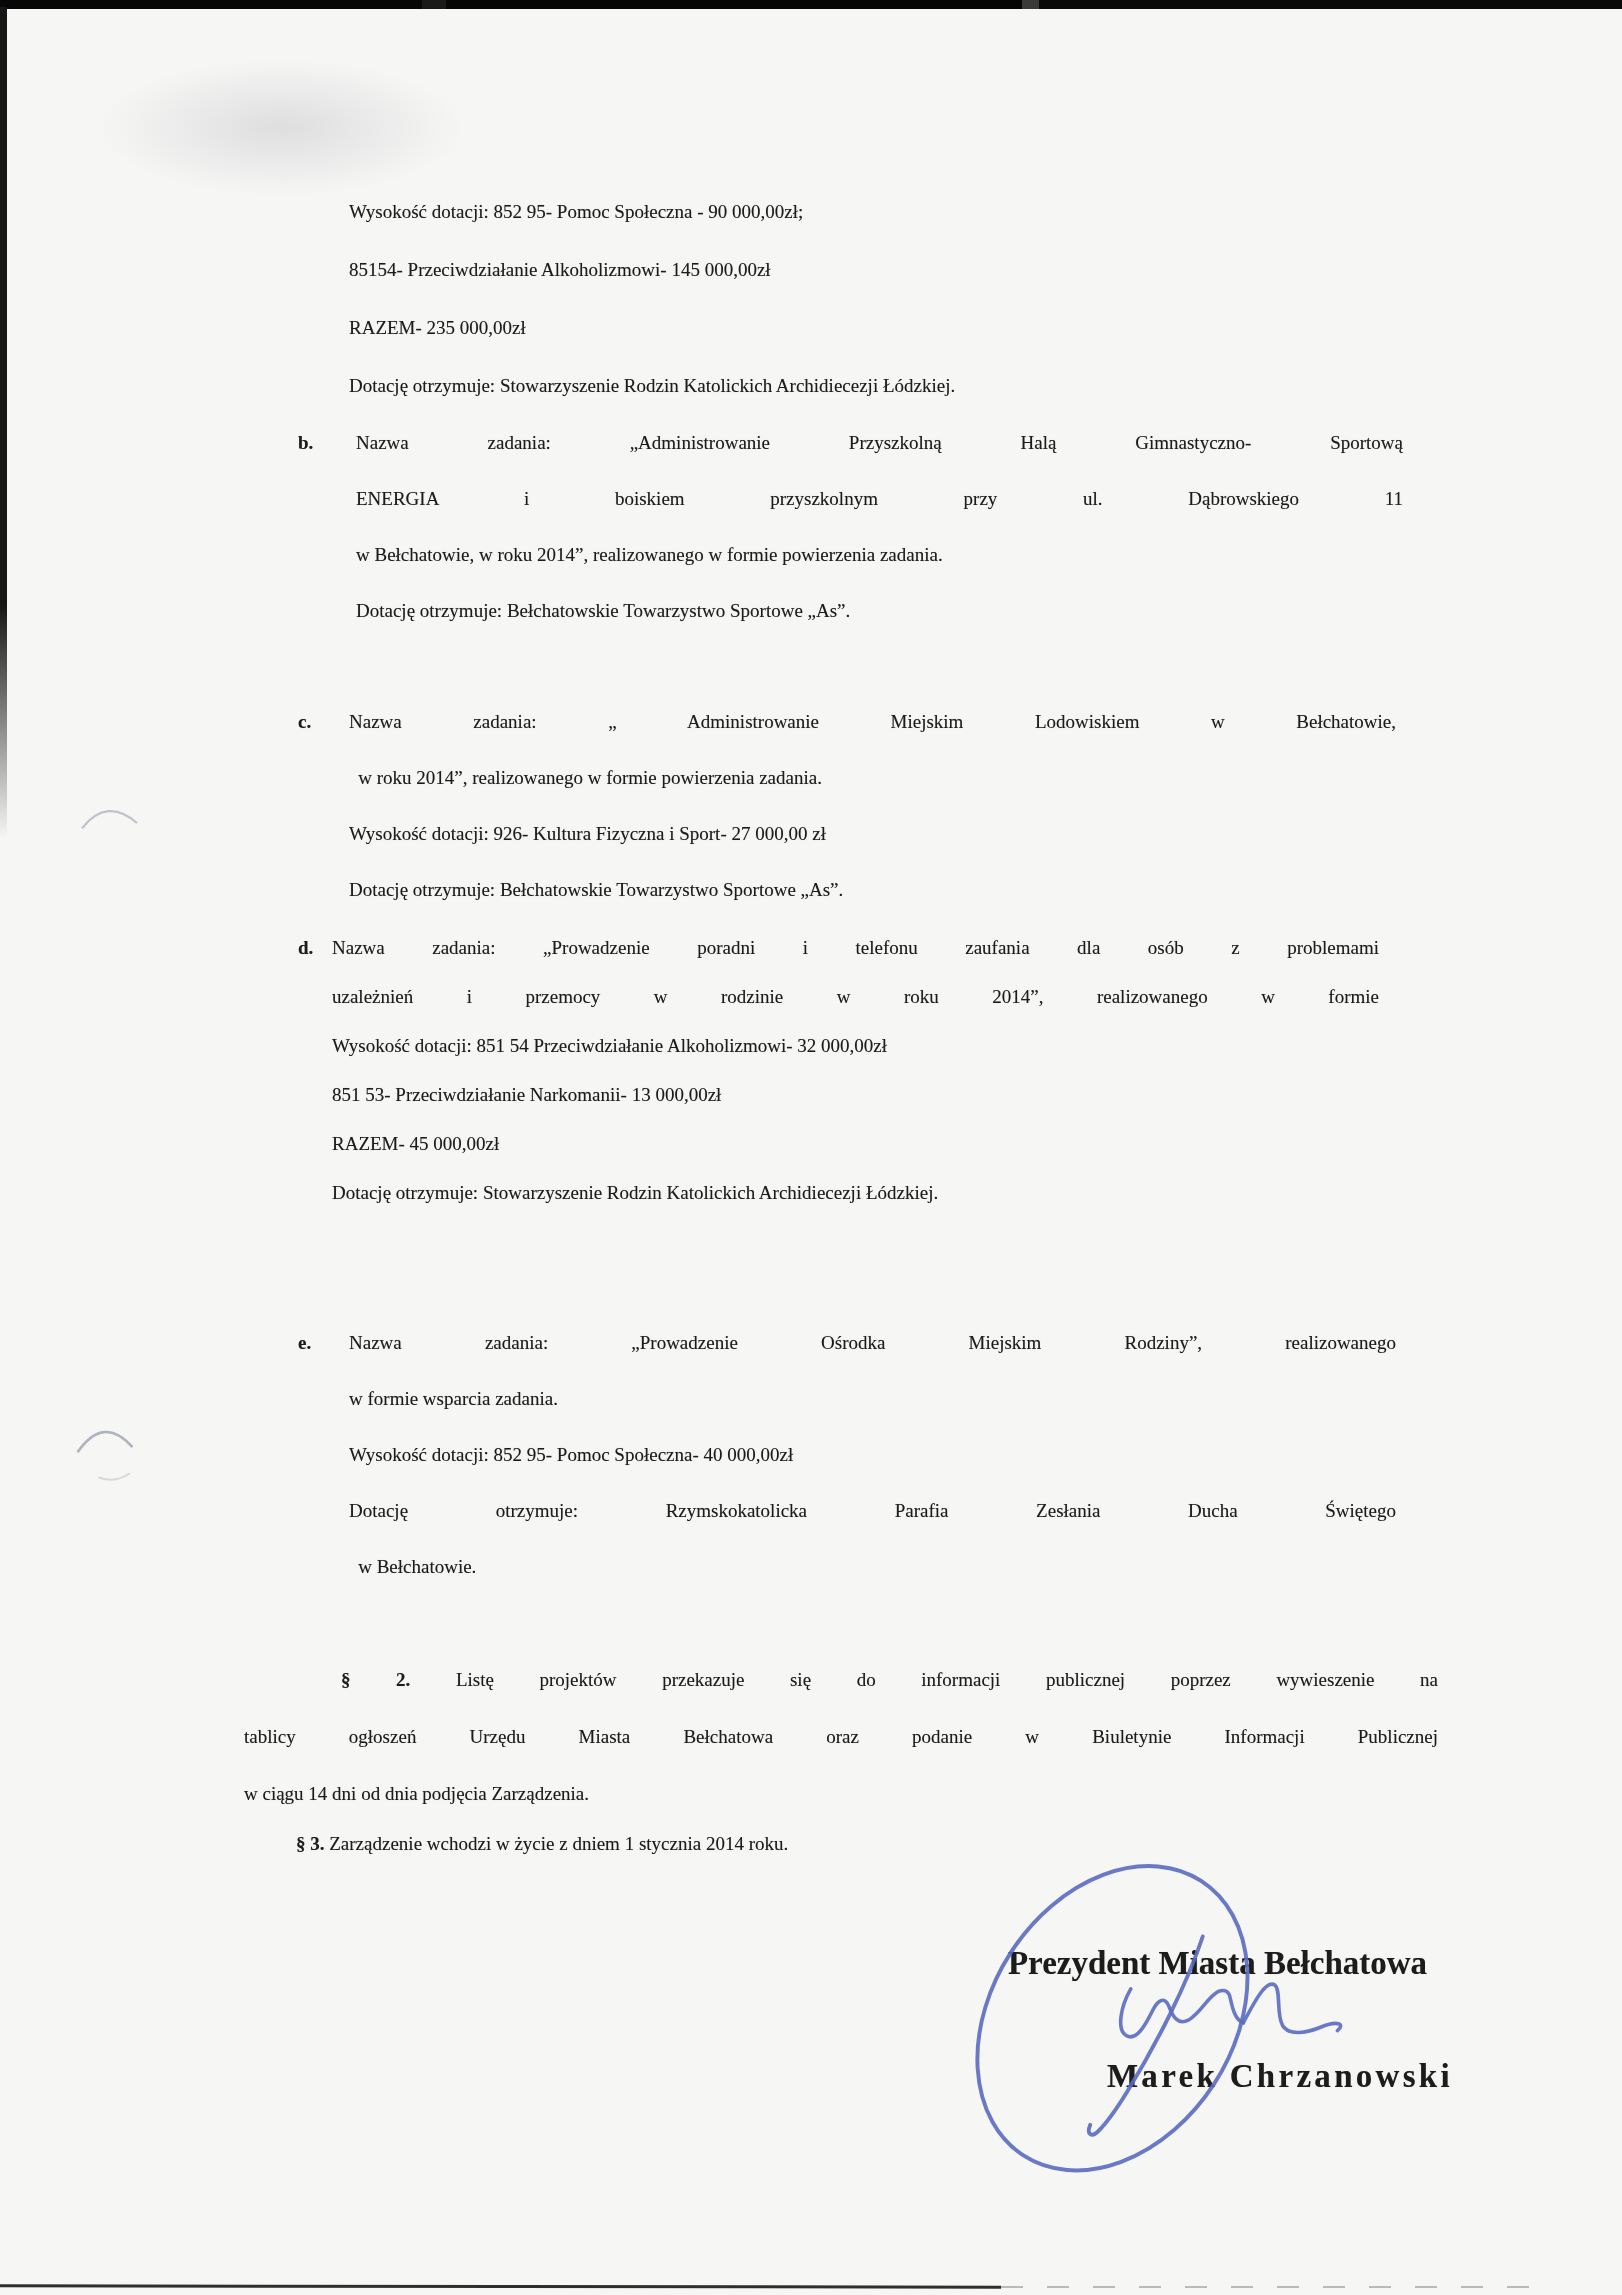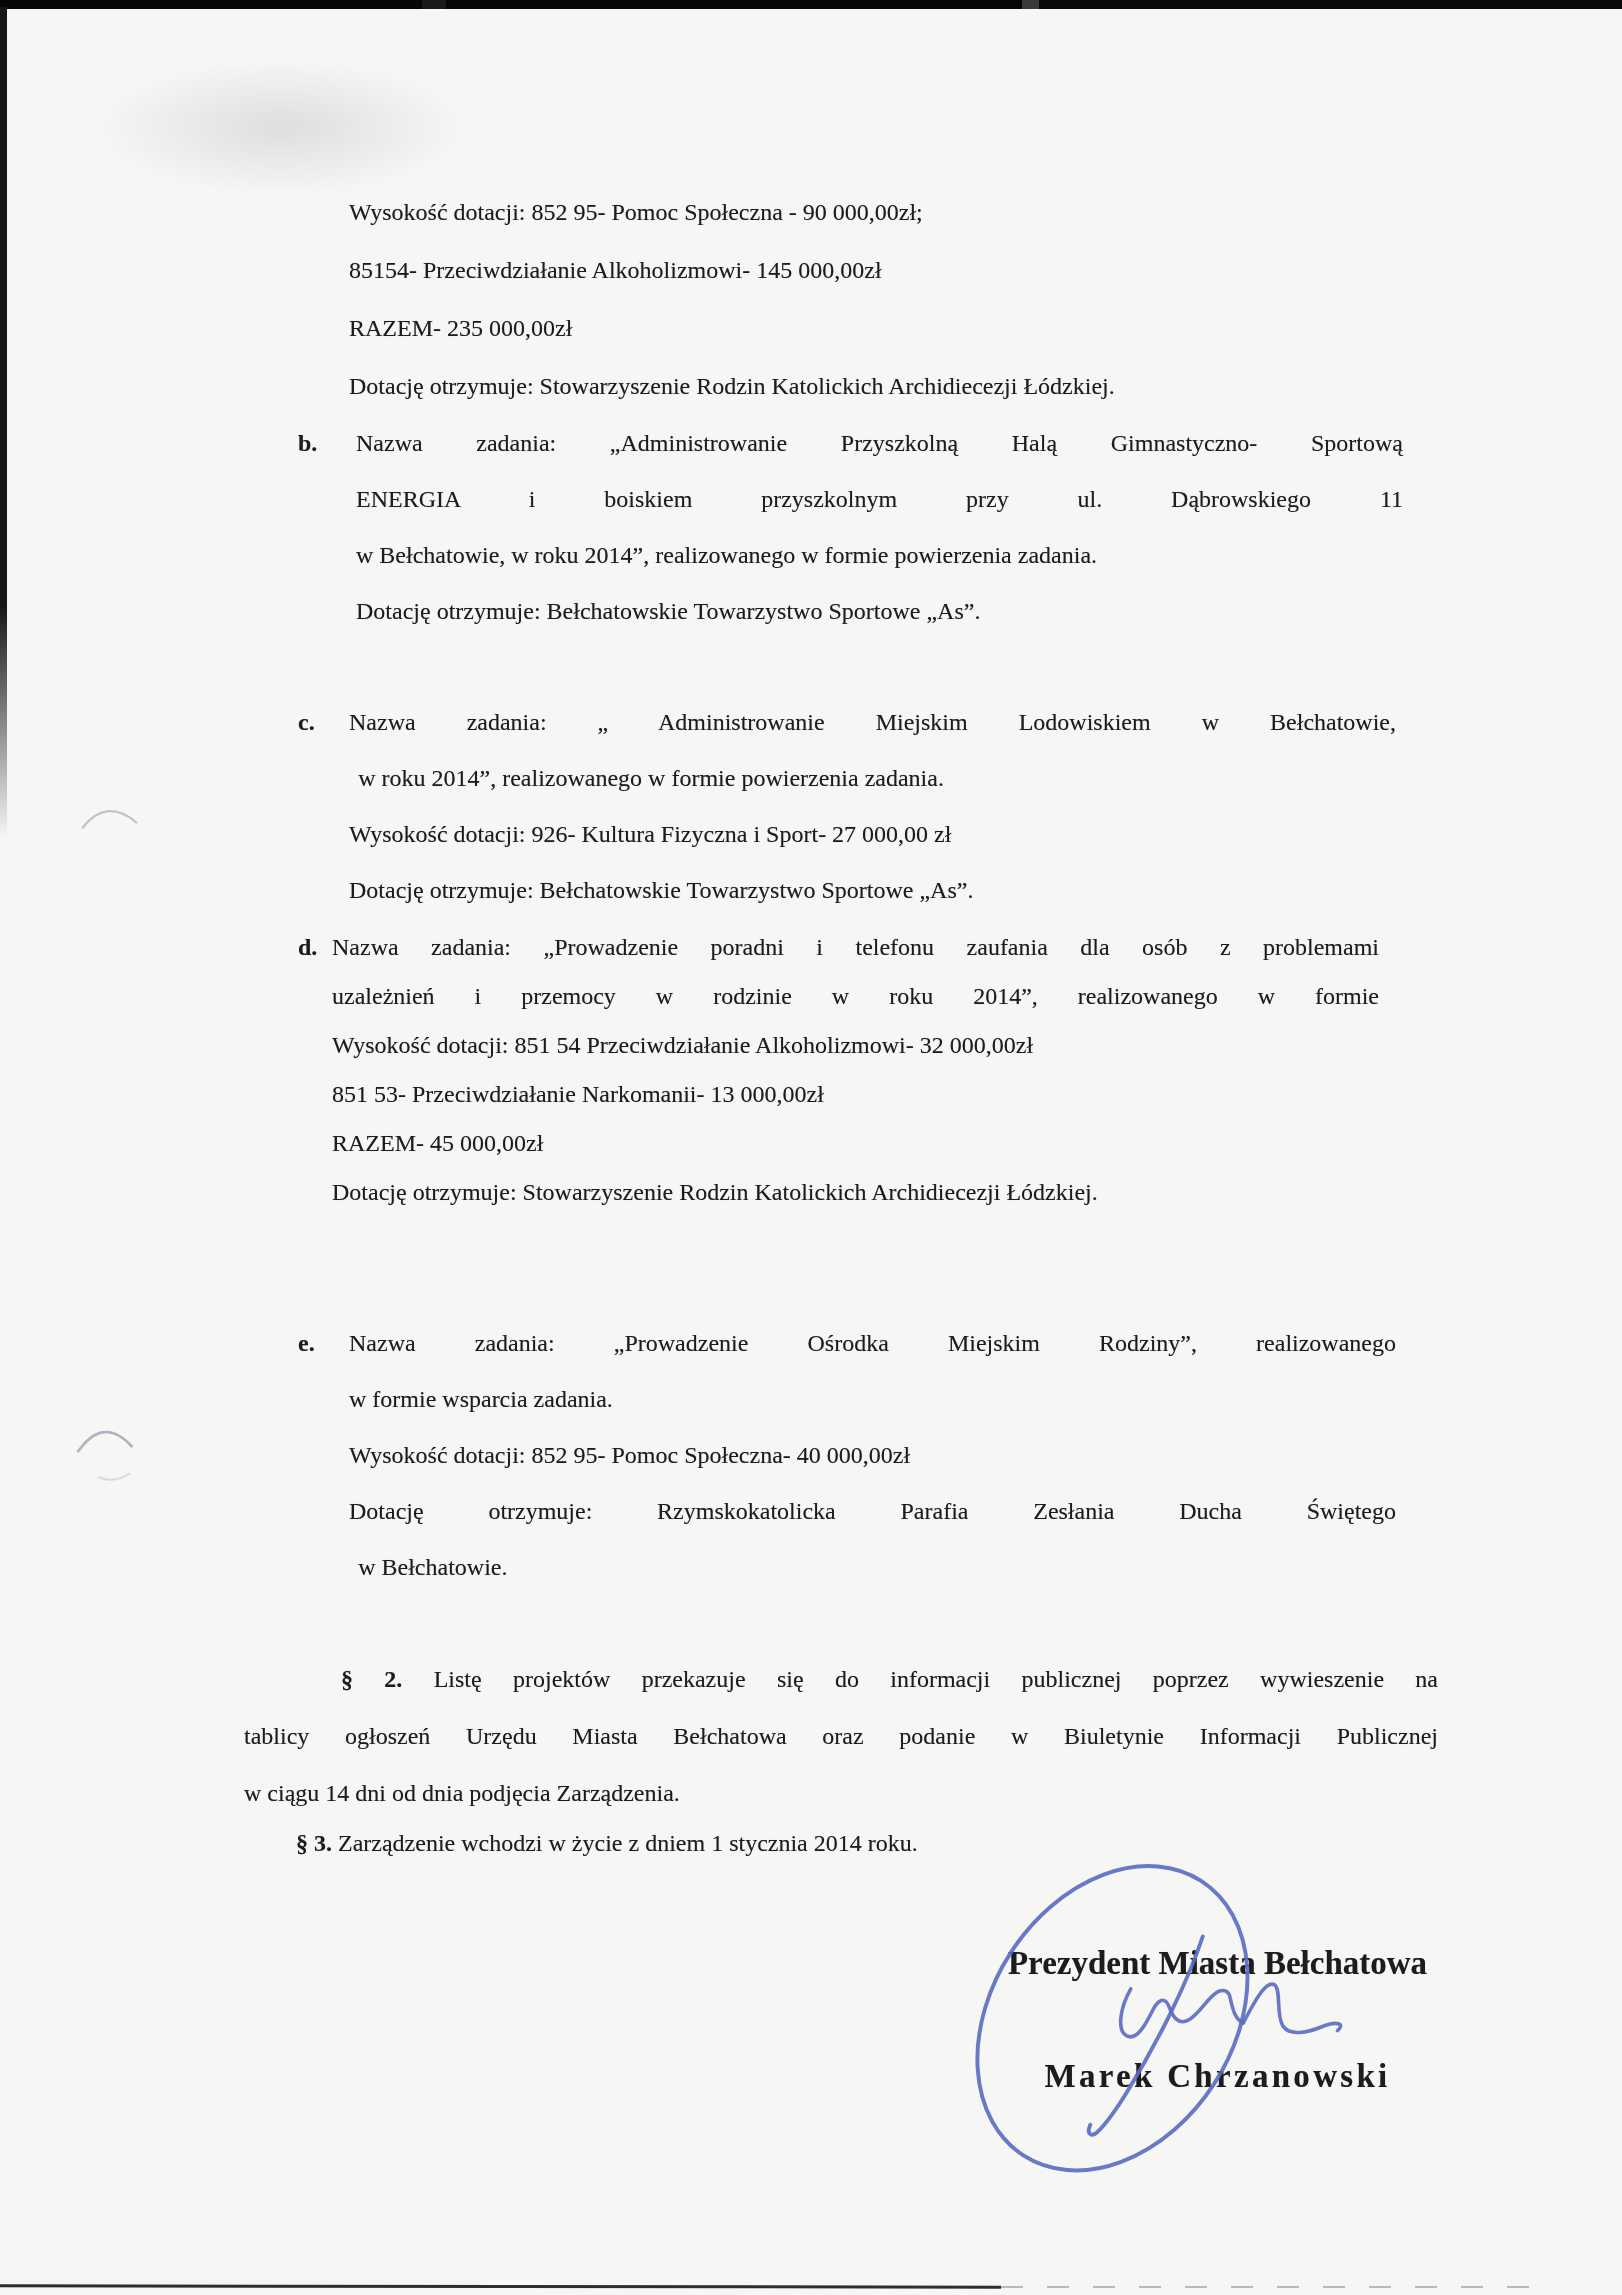--- a/index.html
+++ b/index.html
@@ -3,41 +3,41 @@
 <meta charset="utf-8">
 <style>
   html,body{margin:0;padding:0;}
   body{
     width:1623px;height:2295px;position:relative;overflow:hidden;
     background:#f6f6f5;
     font-family:"Liberation Serif", serif;
     color:#1c1c1c;
   }
   .abs{position:absolute;}
-  .doc{font-size:24px;text-shadow:0 0 0.7px rgba(30,30,30,.38);}
+  .doc{font-size:19px;text-shadow:0 0 0.7px rgba(30,30,30,.38);}
   .line{white-space:normal;}
   .just{text-align:justify;text-align-last:justify;}
   .ind{padding-left:9.2px;}
   .marker{font-weight:bold;}
   .b{font-weight:bold;}
   
   .topbar{left:0;top:0;width:1623px;height:9.2px;
     background:linear-gradient(90deg,#070707 0 26%,#1a1a1a 26% 27.5%,#060606 27.5% 63%,#3a3a3a 63% 64%,#0a0a0a 64% 100%);}
   .leftstrip{left:0;top:6.5px;width:6.5px;height:831px;
     background:linear-gradient(180deg,#161616 0 72%,rgba(22,22,22,0) 100%);}
   .smudge{left:98px;top:59px;width:366px;height:137px;border-radius:50%;
     background:radial-gradient(closest-side,rgba(160,160,165,.28),rgba(160,160,165,0));}
   .bottomline{left:0;top:2285px;width:1001px;height:2.6px;background:#2e2e2e;transform:rotate(.08deg);}
   .bottomdash{left:1001px;top:2286px;width:530px;height:2px;opacity:.45;
     background:repeating-linear-gradient(90deg,#6f6f6f 0 22px,rgba(0,0,0,0) 22px 46px);}
   .artifact-svg,.sig-svg{left:0;top:0;width:1623px;height:2295px;pointer-events:none;}
   .sig-svg{z-index:5;}
   .sig-ink path,.sig-ink ellipse{stroke:var(--ink,#5b6cc0);fill:none;stroke-linecap:round;stroke-linejoin:round;}
   .sig-title{left:982px;top:1942px;width:471px;text-align:center;font-weight:bold;font-size:33px;line-height:42px;}
-  .sig-name{left:982px;top:2055px;width:471px;text-align:center;font-weight:bold;font-size:33px;line-height:42px;letter-spacing:3.3px;}
+  .sig-name{left:982px;top:2055px;width:471px;text-align:right;font-weight:bold;font-size:33px;line-height:42px;letter-spacing:3.3px;}
 </style>
 </head>
 <body>
 
 <div class="abs topbar"></div>
 <div class="abs leftstrip"></div>
 <div class="abs smudge"></div>
 <div class="abs bottomline"></div>
 <div class="abs bottomdash"></div>
 

